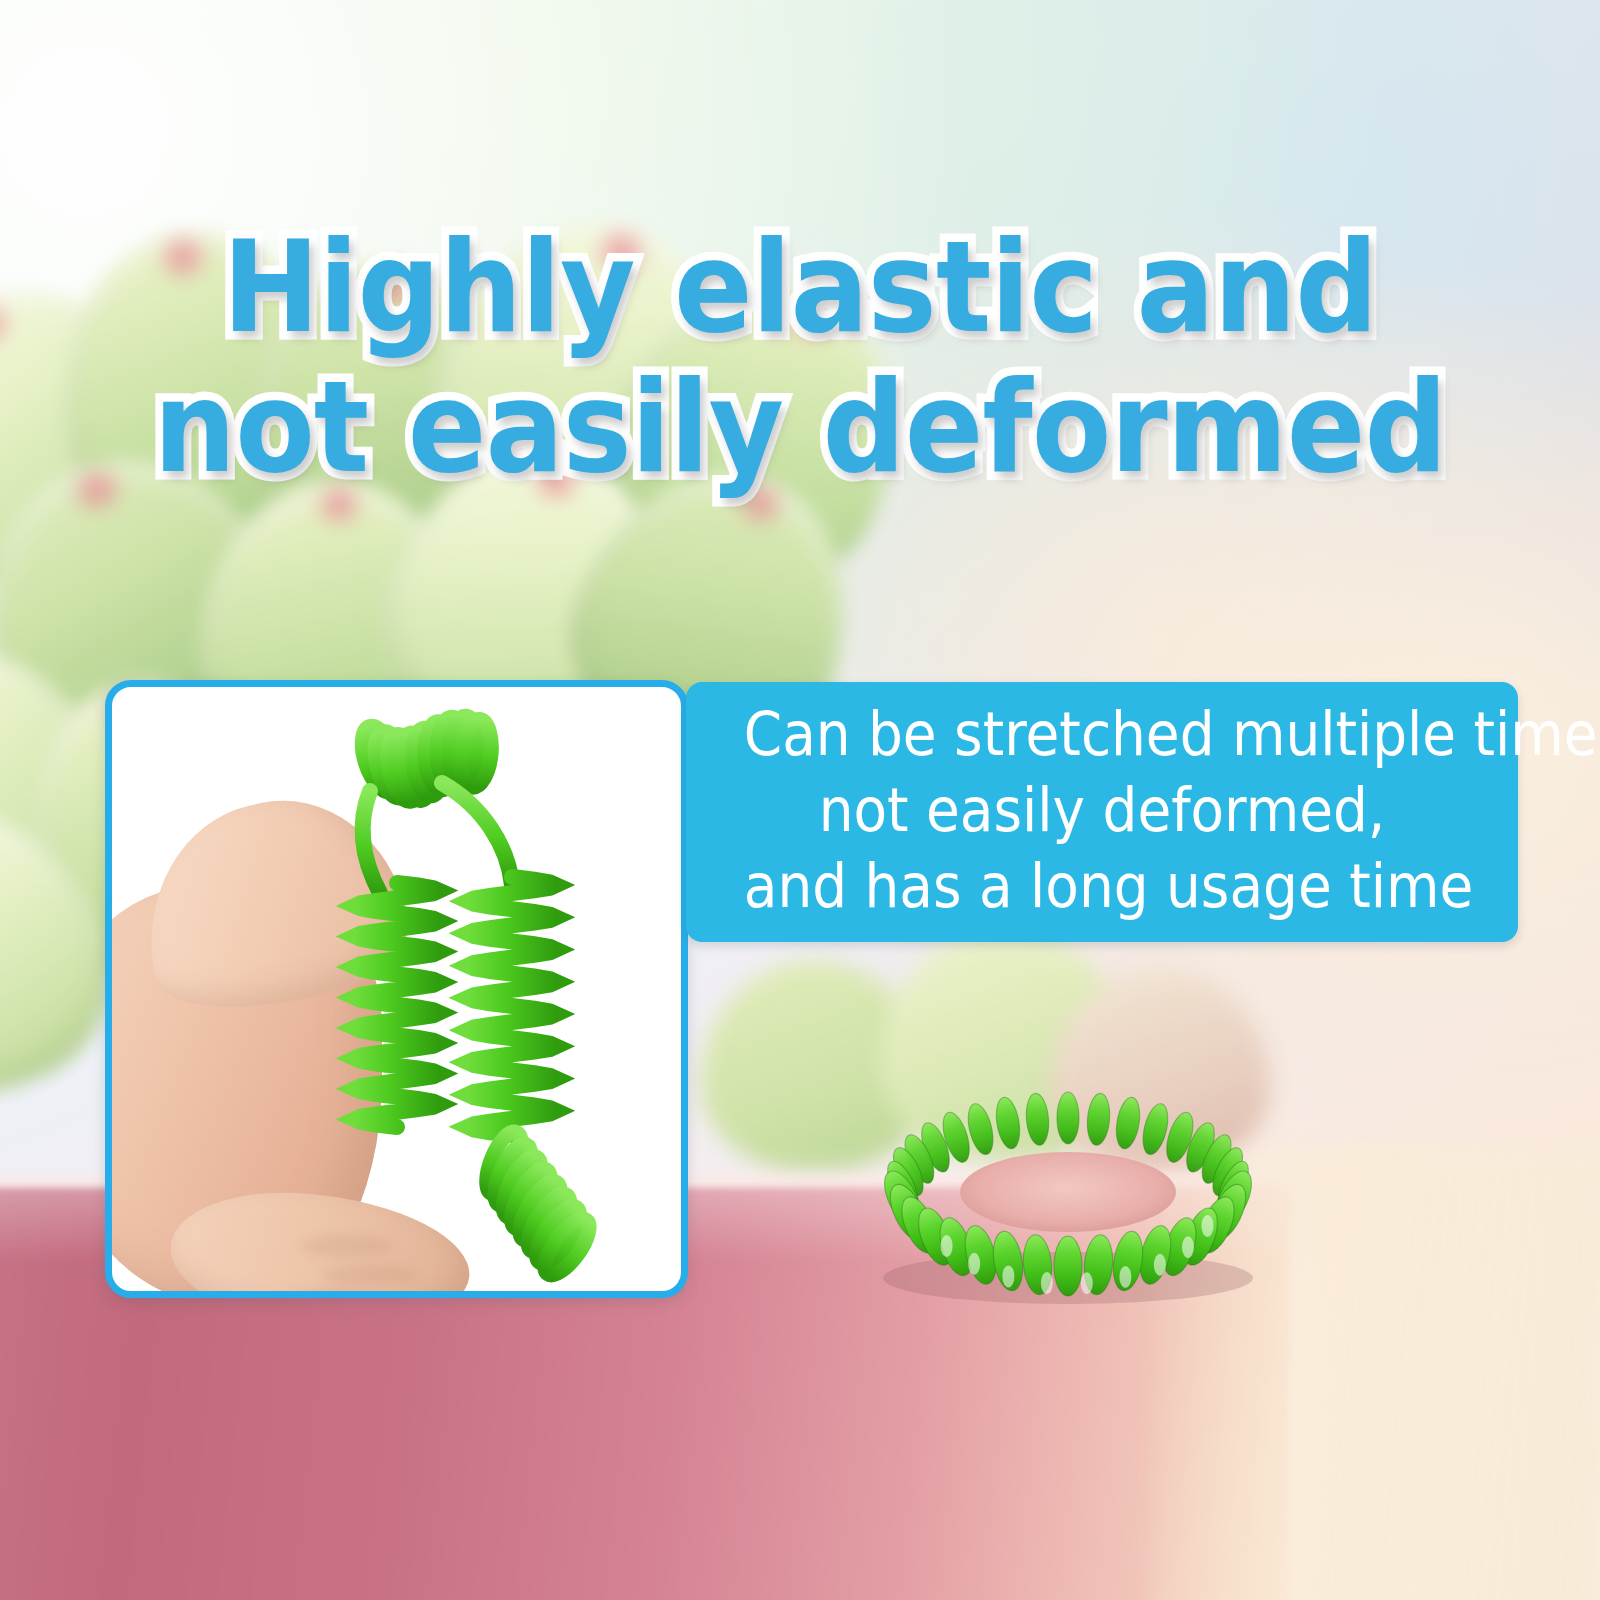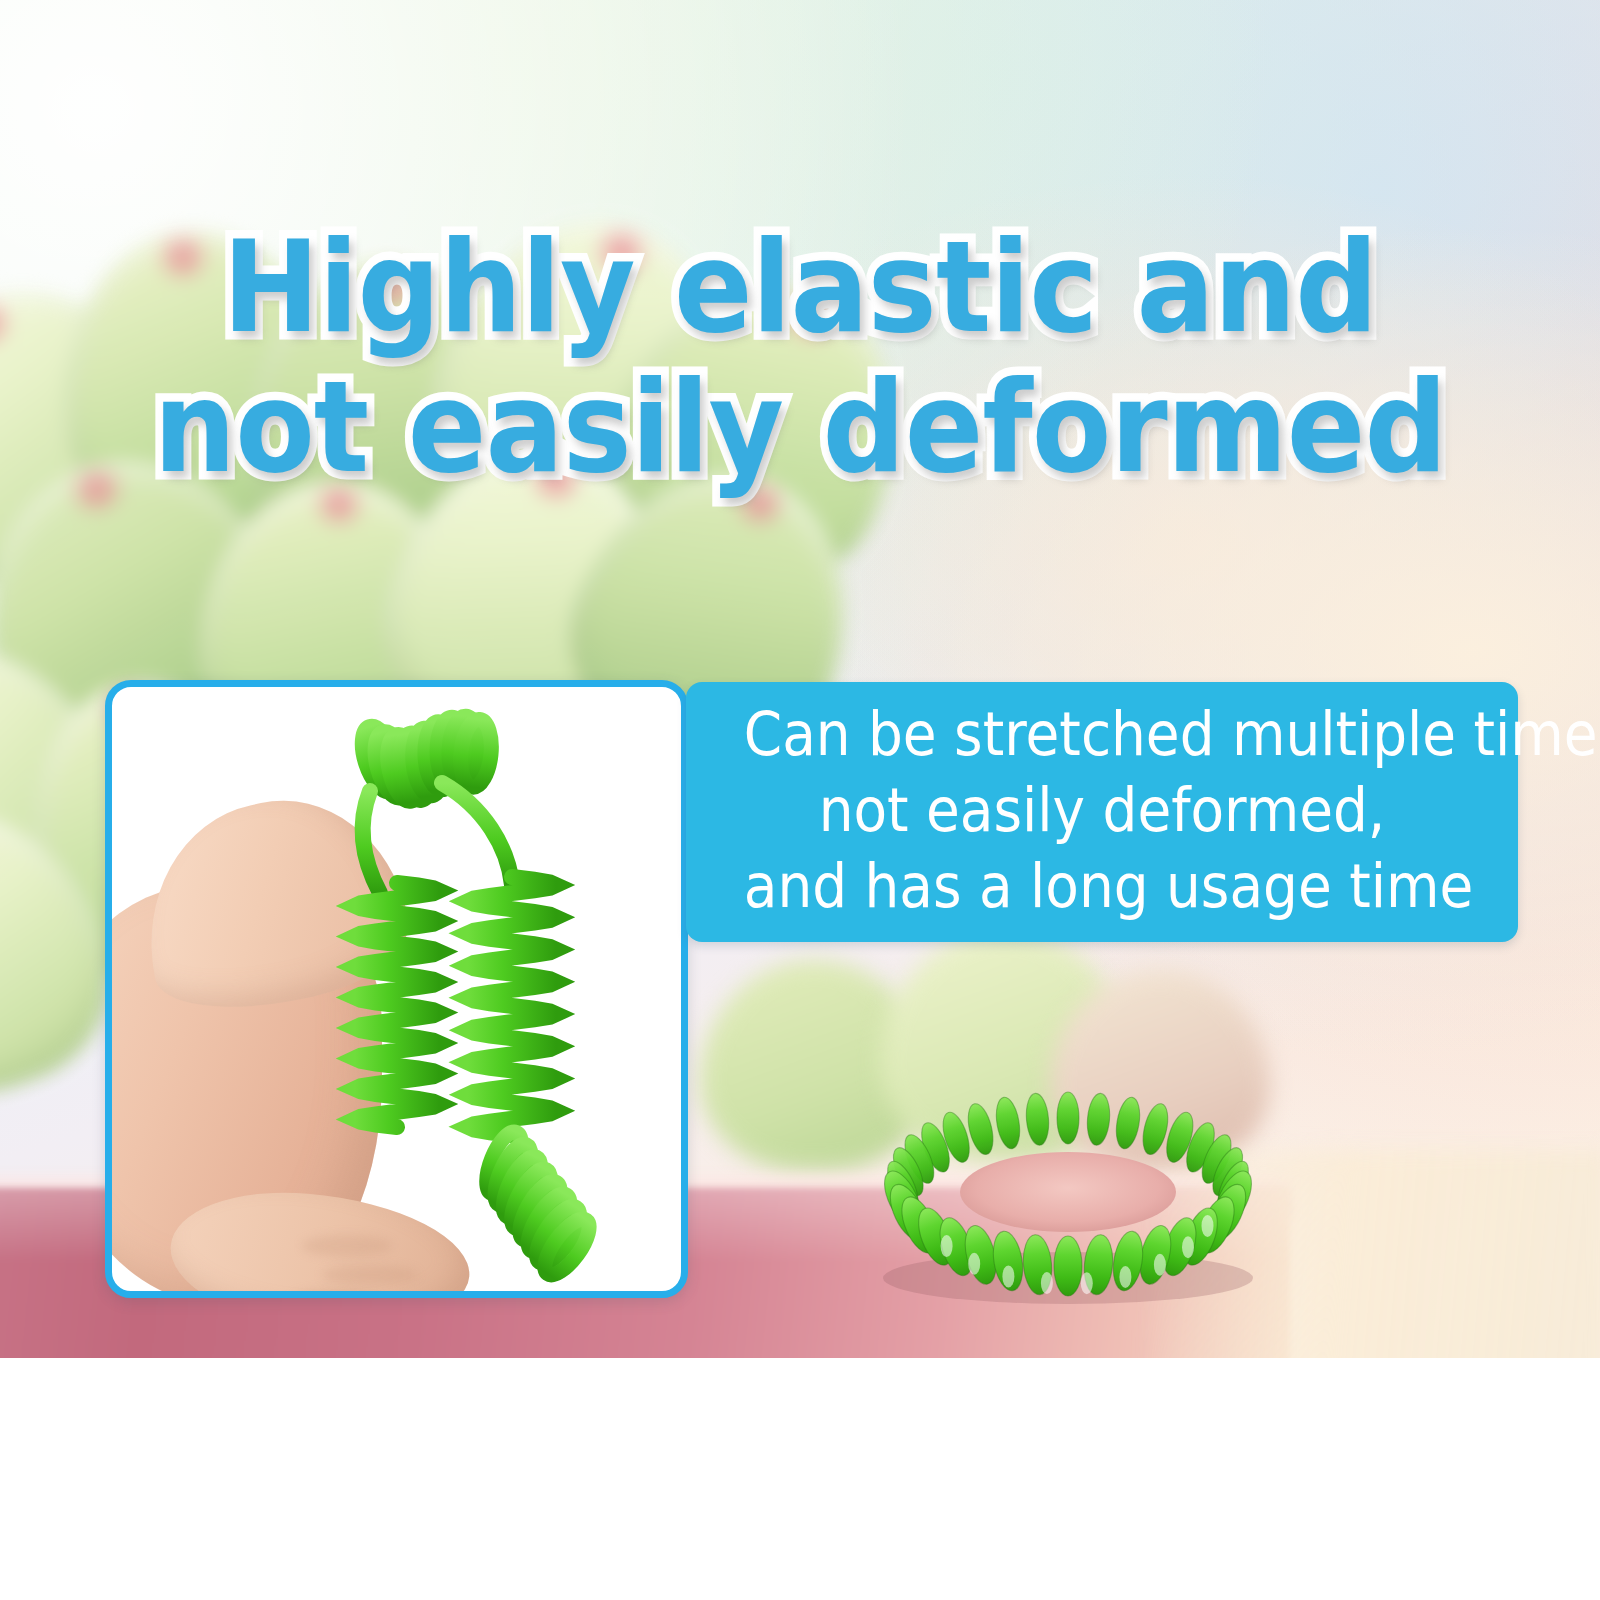--- a/index.html
+++ b/index.html
@@ -7,21 +7,21 @@
     padding: 0;
     background: #ffffff;
   }
   body {
     font-family: "Liberation Sans", sans-serif;
   }
 
   #poster {
     position: relative;
     width: 1600px;
-    height: 1358px;
+    height: 1600px;
     overflow: hidden;
     background: #0f172a;
   }
 
   
   .bg-layer { position: absolute; inset: 0; }
 
   
   .bg-sky {
     background:

